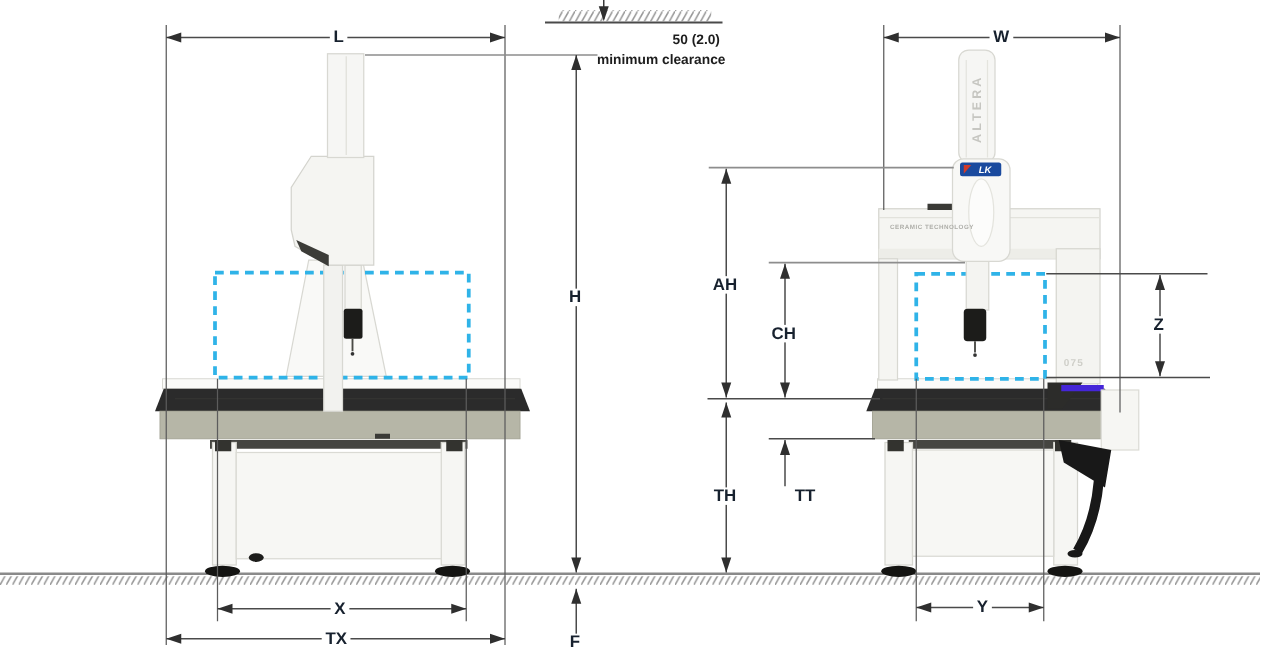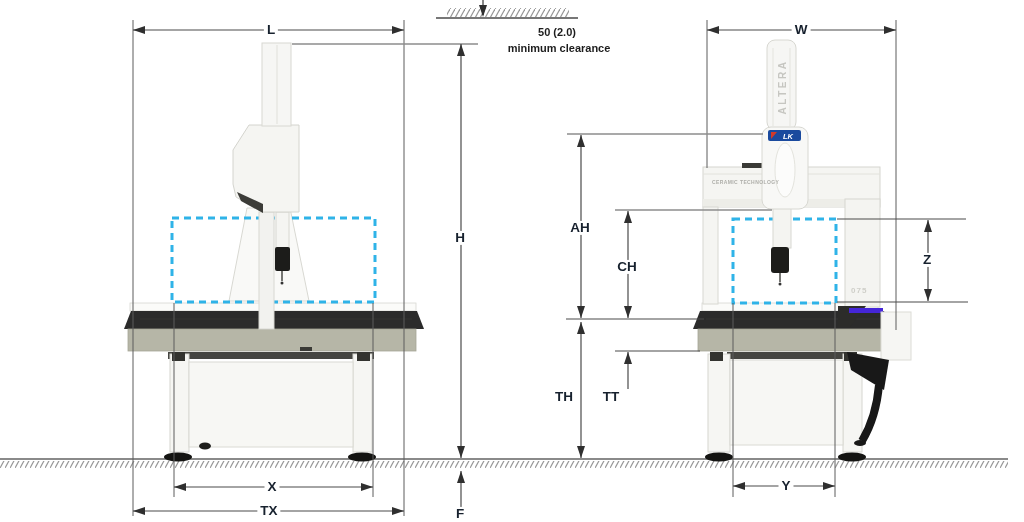--- a/index.html
+++ b/index.html
@@ -202,26 +202,26 @@
 </svg>
 
 <div class="dim-label" style="left:271px;top:30px;">L</div>
 <div class="dim-label" style="left:460px;top:238px;">H</div>
 <div class="dim-label" style="left:272px;top:487px;">X</div>
 <div class="dim-label" style="left:269px;top:511px;">TX</div>
 <div class="dim-label" style="left:460px;top:514px;">F</div>
 <div class="dim-label" style="left:801px;top:30px;">W</div>
 <div class="dim-label" style="left:580px;top:228px;text-align:center;">AH</div>
 <div class="dim-label" style="left:627px;top:267px;">CH</div>
-<div class="dim-label" style="left:564px;top:397px;">TH</div>
-<div class="dim-label" style="left:611px;top:397px;">TT</div>
+<div class="dim-label" style="left:580px;top:397px;">TH</div>
+<div class="dim-label" style="left:644px;top:397px;">TT</div>
 <div class="dim-label" style="left:927px;top:260px;">Z</div>
 <div class="dim-label" style="left:786px;top:486px;">Y</div>
 
 <div class="note-label" style="left:557px;top:32px;">50 (2.0)</div>
-<div class="note-label" style="left:559px;top:48px;">minimum clearance</div>
+<div class="note-label" style="left:529px;top:48px;">minimum clearance</div>
 
 <div class="brand-vertical" style="left:782px;top:87px;">ALTERA</div>
 <div class="beam-text" style="left:712px;top:179px;">CERAMIC TECHNOLOGY</div>
 <div class="model-text" style="left:851px;top:286px;">075</div>
 <div class="logo-text" style="left:788px;top:136px;">LK</div>
 
 </div>
 
 </body></html>

